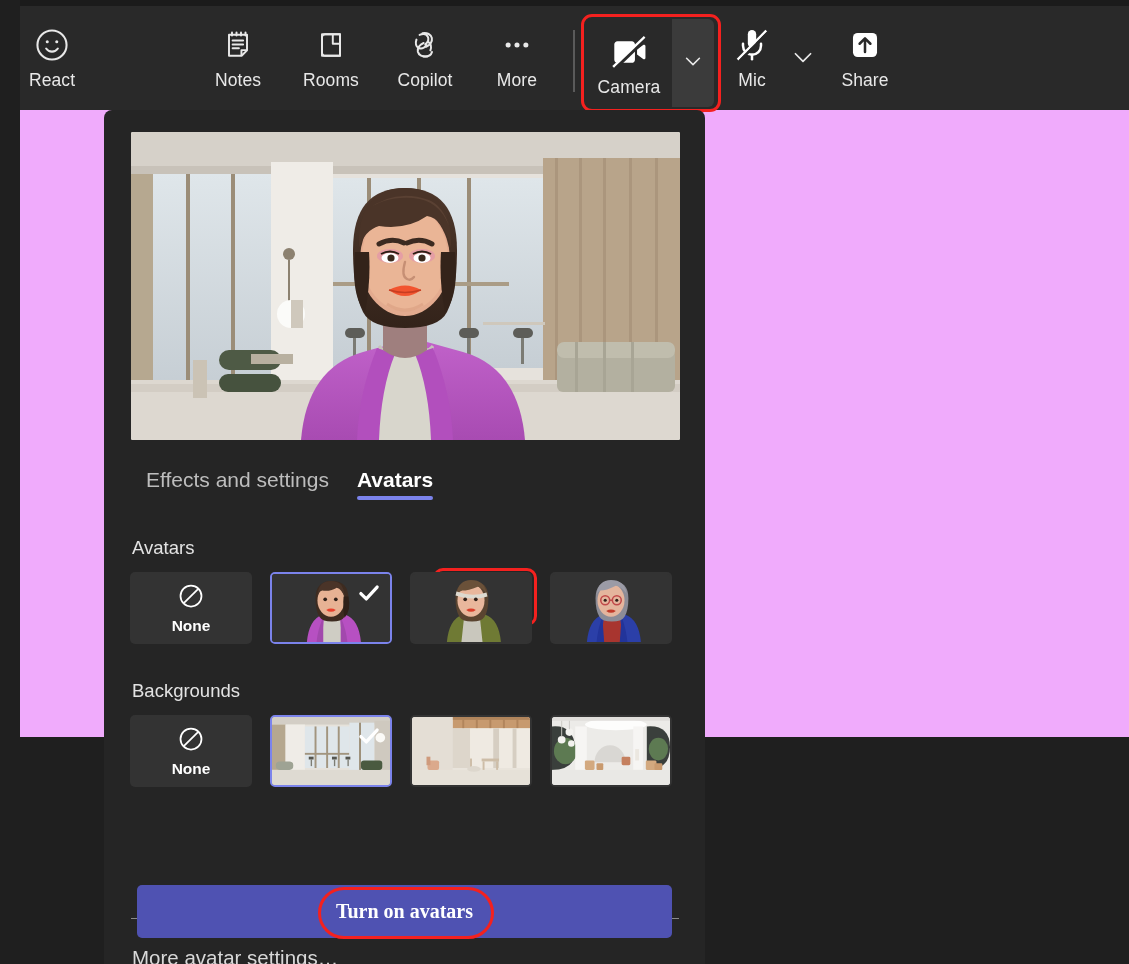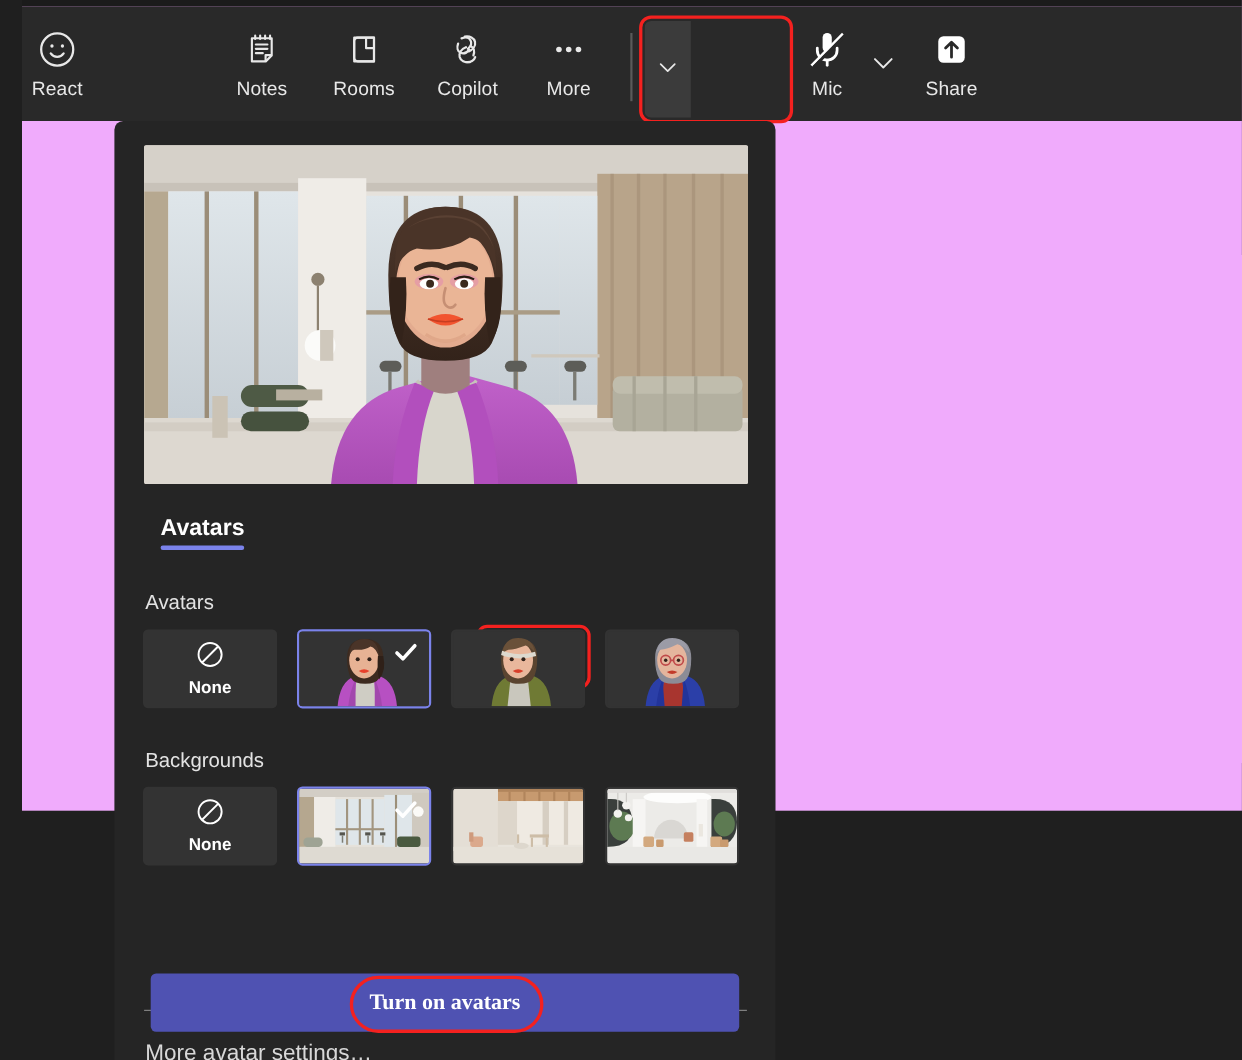--- a/index.html
+++ b/index.html
@@ -186,20 +186,31 @@
             <circle cx="12" cy="12" r="1.6"></circle>
             <circle cx="17.6" cy="12" r="1.6"></circle>
         </svg>
       </span>
       <span class="tb-label">More</span>
     </div>
 
     <div class="tb-sep"></div>
 
     <div class="cam-group">
+      <div class="cam-main">
+        <span class="tb-icon">
+          <svg width="42" height="42" viewBox="0 0 24 24">
+            <path d="M3.6 7.6c0-1 .8-1.8 1.8-1.8h8.2c1 0 1.8.8 1.8 1.8v8.8c0 1-.8 1.8-1.8 1.8H5.4c-1 0-1.8-.8-1.8-1.8z" fill="#ffffff"></path>
+            <path d="M16.6 10.6l3.5-2.6c.5-.4 1.3 0 1.3.6v6.8c0 .6-.8 1-1.3.6l-3.5-2.6z" fill="#ffffff"></path>
+            <line x1="3" y1="20.6" x2="21" y2="3.4" stroke="#ffffff" stroke-width="1.5"></line>
+            <line x1="3" y1="20.6" x2="21" y2="3.4" stroke="#292929" stroke-width="1.6" transform="translate(1.1,.9)"></line>
+          </svg>
+        </span>
+        <span class="tb-label">Camera</span>
+      </div>
       <div class="cam-caret">
         <span>
           <svg width="22" height="22" viewBox="0 0 24 24" fill="none" stroke="#e8e8e8" stroke-width="1.7" stroke-linecap="round" stroke-linejoin="round">
             <polyline points="5,9 12,16 19,9"></polyline>
           </svg>
         </span>
       </div>
     </div>
     <div class="cam-redbox"></div>
 
@@ -353,20 +364,23 @@
         <path d="M258 158 q16 5 32 0" fill="none" stroke="#c73d20" stroke-width="1.5"></path>
 
         <path d="M256 172 q18 12 36 0" fill="none" stroke="#d99e80" stroke-width="3" opacity=".6"></path>
 
         <path d="M224 120 q-4 44 10 60 q6-30 4-60z" fill="#33231a"></path>
         <path d="M324 120 q4 44-10 60 q-6-30-4-60z" fill="#33231a"></path>
       </svg>
     </div>
 
     <div class="tabs">
+      <div class="tab">
+        <span>Effects and settings</span>
+      </div>
       <div class="tab active">
         <span>Avatars</span>
         <span class="tab-underline"></span>
       </div>
     </div>
     <div class="tab-redbox"></div>
 
     <div class="sec-label" style="top:427px;">Avatars</div>
 
     <div class="thumb-row" style="top:462px;">

